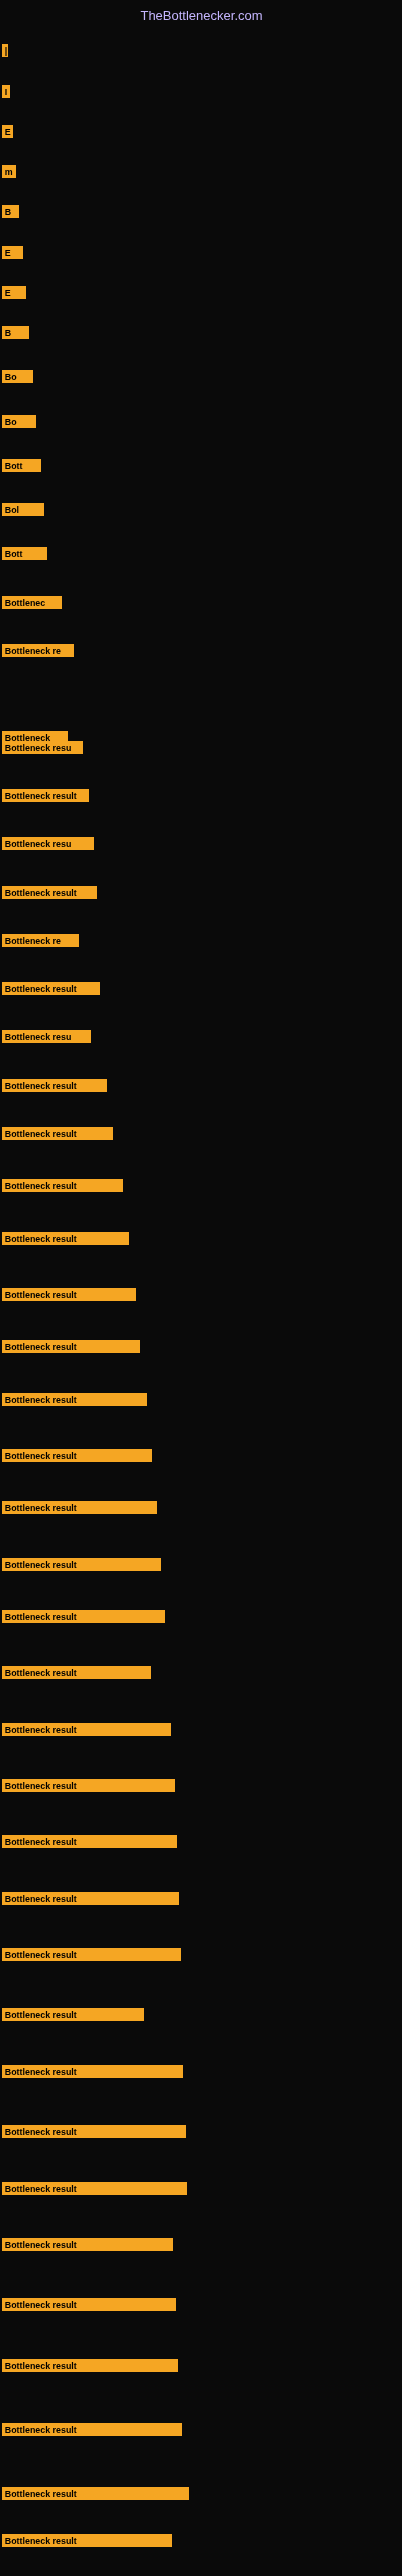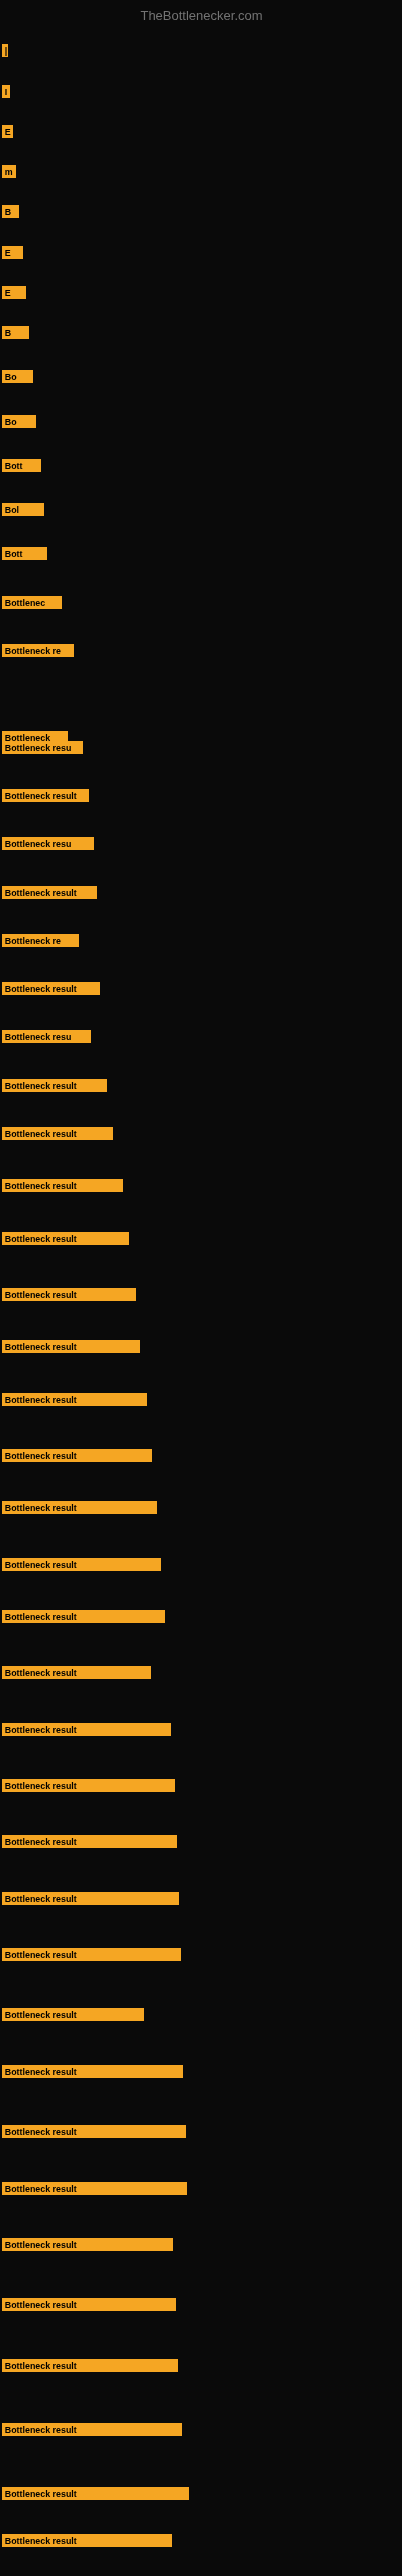--- a/index.html
+++ b/index.html
@@ -10,21 +10,21 @@
 
     body {
       background-color: #0a0a0a;
       width: 403px;
       min-height: 2576px;
       font-family: Arial, sans-serif;
       position: relative;
     }
 
     .site-title {
-      color: #737373;
+      color: #c4b5fd;
       font-size: 13px;
       text-align: center;
       padding: 8px 0 4px 0;
       font-weight: normal;
     }
 
     .chart-area {
       position: relative;
       width: 403px;
       height: 2576px;

